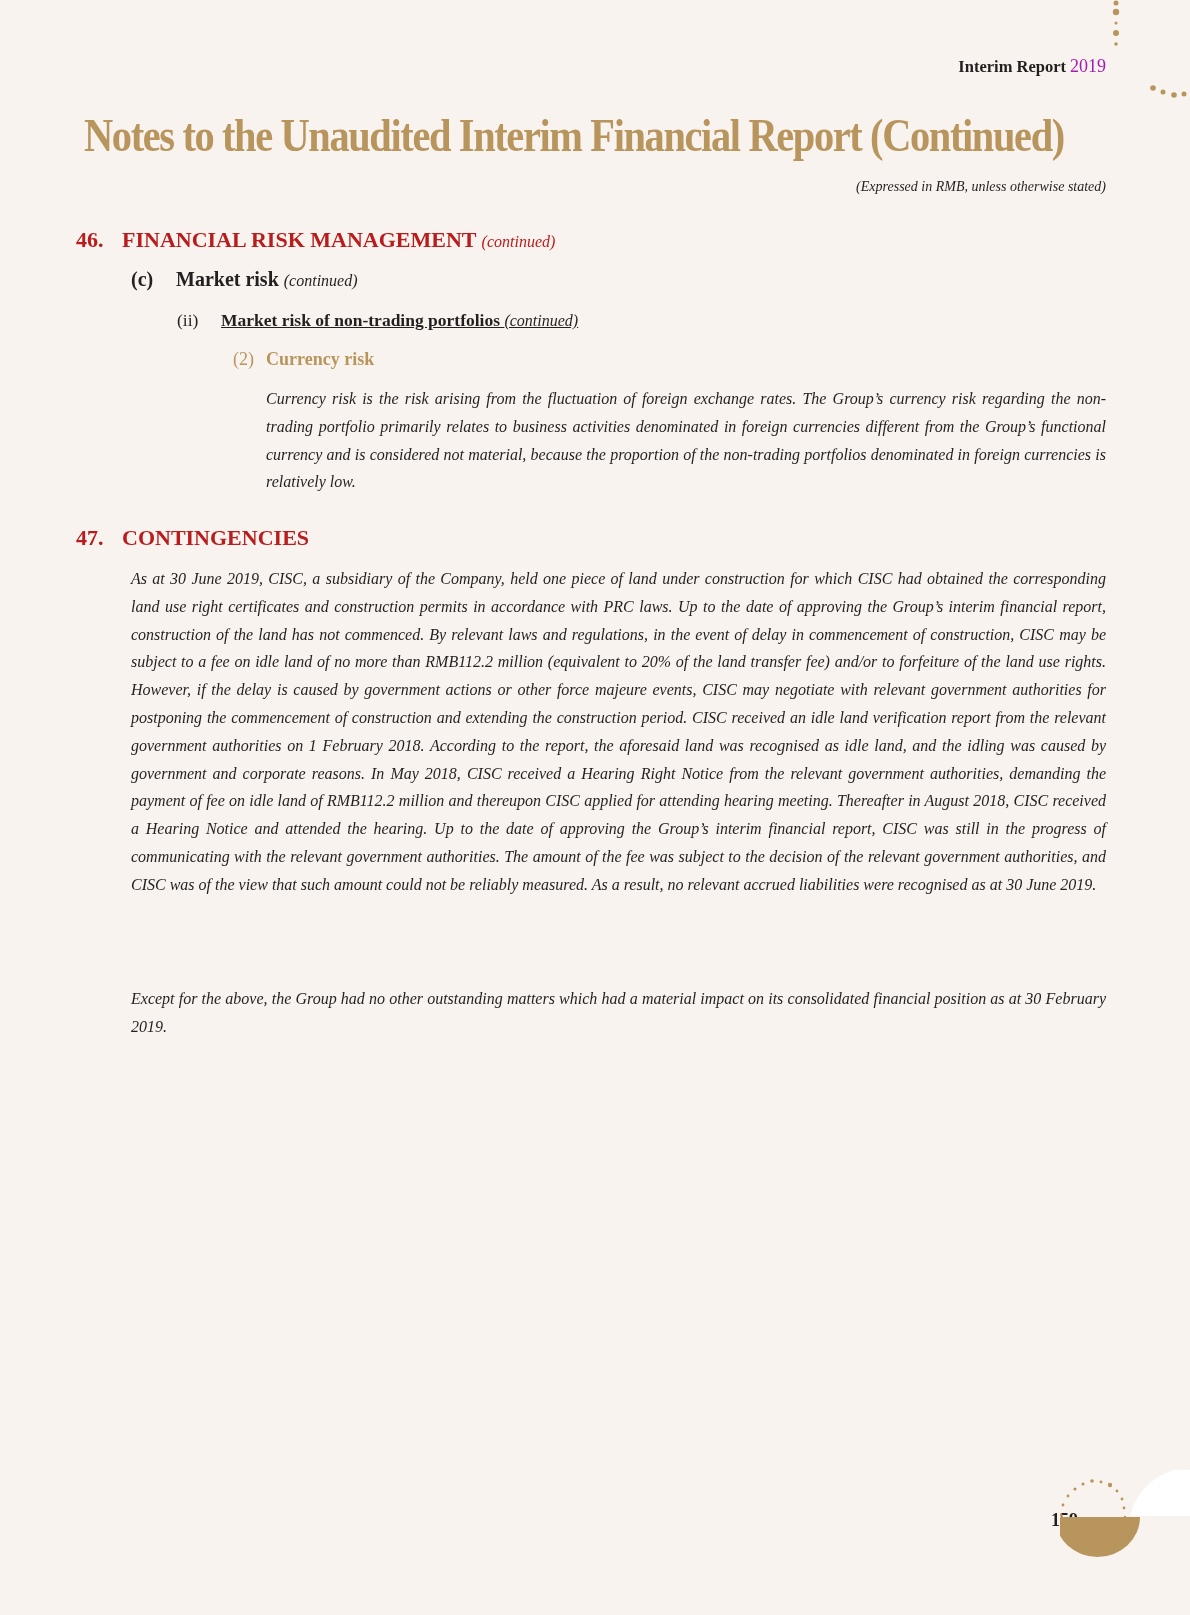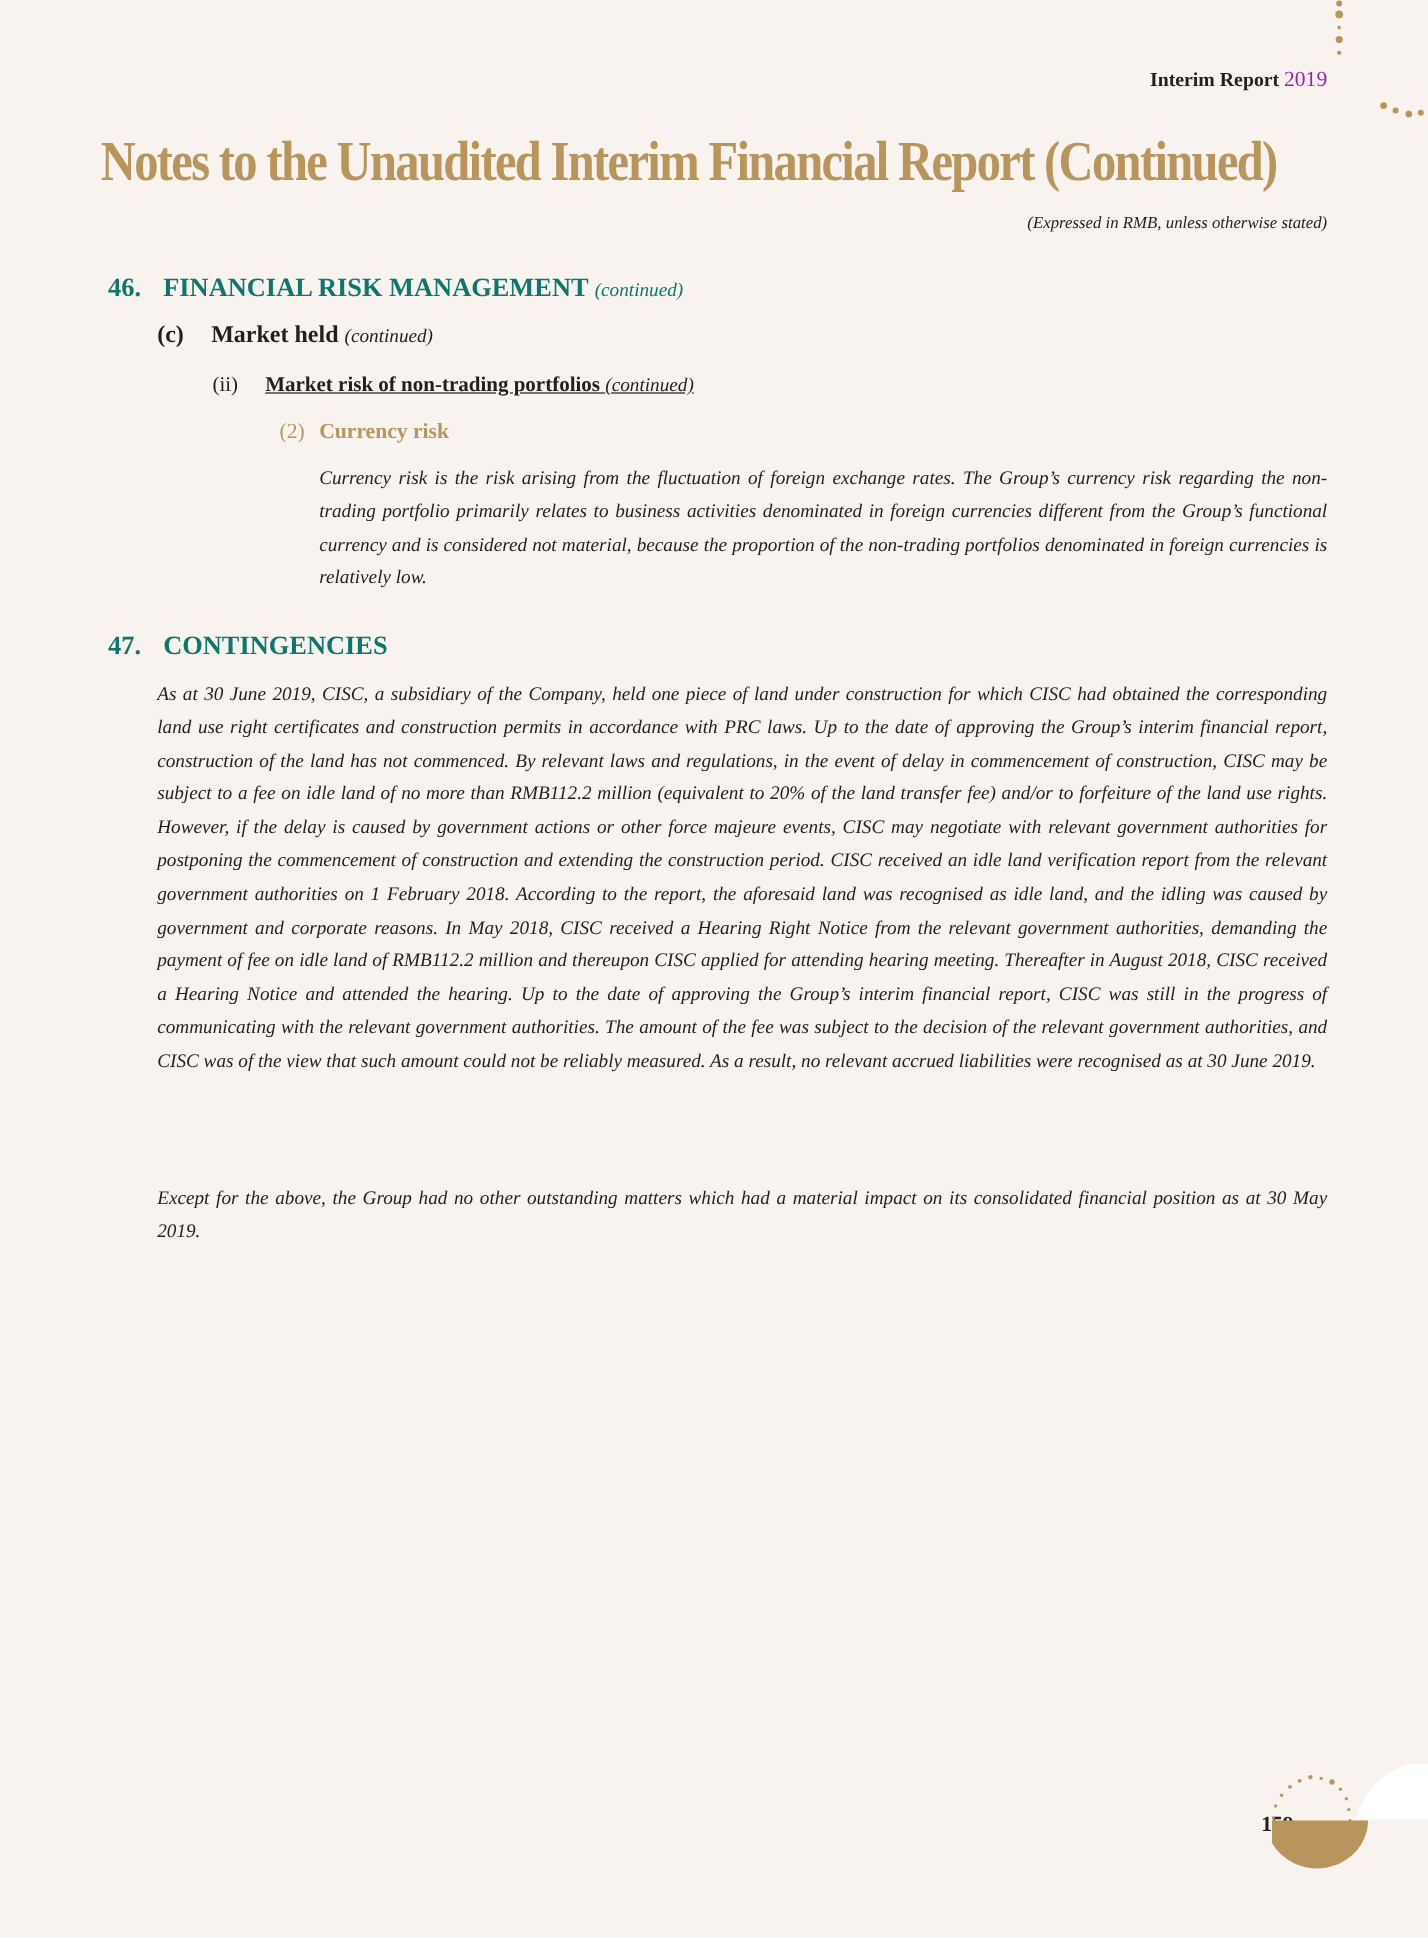--- a/index.html
+++ b/index.html
@@ -19,22 +19,22 @@
     position: absolute; left: 84px; top: 108px;
     font-size: 47px; font-weight: bold; color: #b8955d;
     letter-spacing: -1.6px; margin: 0; white-space: nowrap;
     transform: scaleX(0.86); transform-origin: left top;
   }
   .subtitle {
     position: absolute; right: 84px; top: 179px;
     font-size: 14px; font-style: italic;
   }
   .h1 {
-    position: absolute; left: 90px; top: 227px;
-    font-size: 22px; font-weight: bold; color: #0f766e; margin: 0;
+    position: absolute; left: 76px; top: 227px;
+    font-size: 22px; font-weight: bold; color: #b91c1c; margin: 0;
   }
   .h1 .num { display: inline-block; width: 46px; }
   .h1 .cont { font-size: 16px; font-weight: normal; font-style: italic; }
   .h2 {
     position: absolute; left: 131px; top: 268px;
     font-size: 20px; font-weight: bold; margin: 0;
   }
   .h2 .num { display: inline-block; width: 45px; }
   .h2 .cont { font-size: 16px; font-weight: normal; font-style: italic; }
   .h3 {
@@ -90,41 +90,41 @@
 <h1 class="title">Notes to the Unaudited Interim Financial Report (Continued)</h1>
 
 <div class="subtitle">(Expressed in RMB, unless otherwise stated)</div>
 
 <h2 class="h1">
   <span class="num">46.</span><span>FINANCIAL RISK MANAGEMENT</span>
   <span class="cont">(continued)</span>
 </h2>
 
 <h3 class="h2">
-  <span class="num">(c)</span><span>Market held</span>
+  <span class="num">(c)</span><span>Market risk</span>
   <span class="cont">(continued)</span>
 </h3>
 
 <h4 class="h3">
   <span class="num">(ii)</span><span>Market risk of non-trading portfolios</span>
   <span class="cont">(continued)</span>
 </h4>
 
 <h5 class="h4">
   <span class="num">(2)</span><span>Currency risk</span>
 </h5>
 
 <p class="para p1">Currency risk is the risk arising from the fluctuation of foreign exchange rates. The Group’s currency risk regarding the non-trading portfolio primarily relates to business activities denominated in foreign currencies different from the Group’s functional currency and is considered not material, because the proportion of the non-trading portfolios denominated in foreign currencies is relatively low.</p>
 
 <h2 class="h1 h1b">
   <span class="num">47.</span><span>CONTINGENCIES</span>
 </h2>
 
 <p class="para p2">As at 30 June 2019, CISC, a subsidiary of the Company, held one piece of land under construction for which CISC had obtained the corresponding land use right certificates and construction permits in accordance with PRC laws. Up to the date of approving the Group’s interim financial report, construction of the land has not commenced. By relevant laws and regulations, in the event of delay in commencement of construction, CISC may be subject to a fee on idle land of no more than RMB112.2 million (equivalent to 20% of the land transfer fee) and/or to forfeiture of the land use rights. However, if the delay is caused by government actions or other force majeure events, CISC may negotiate with relevant government authorities for postponing the commencement of construction and extending the construction period. CISC received an idle land verification report from the relevant government authorities on 1 February 2018. According to the report, the aforesaid land was recognised as idle land, and the idling was caused by government and corporate reasons. In May 2018, CISC received a Hearing Right Notice from the relevant government authorities, demanding the payment of fee on idle land of RMB112.2 million and thereupon CISC applied for attending hearing meeting. Thereafter in August 2018, CISC received a Hearing Notice and attended the hearing. Up to the date of approving the Group’s interim financial report, CISC was still in the progress of communicating with the relevant government authorities. The amount of the fee was subject to the decision of the relevant government authorities, and CISC was of the view that such amount could not be reliably measured. As a result, no relevant accrued liabilities were recognised as at 30 June 2019.</p>
-<p class="para p3">Except for the above, the Group had no other outstanding matters which had a material impact on its consolidated financial position as at 30 May 2019.</p>
+<p class="para p3">Except for the above, the Group had no other outstanding matters which had a material impact on its consolidated financial position as at 30 February 2019.</p>
 
 <div class="page-num">159</div>
 
 <svg class="deco-bottom" viewBox="0 0 130 145">
   <path d="M70 46 A62 62 0 0 1 130 -2 L130 46 Z" fill="#ffffff"></path>
   <g fill="#b8955d">
     <circle cx="1" cy="45" r="1.4"></circle>
     <circle cx="3" cy="35" r="1.4"></circle>
     <circle cx="8" cy="26" r="1.4"></circle>
     <circle cx="15" cy="19" r="1.6"></circle>

